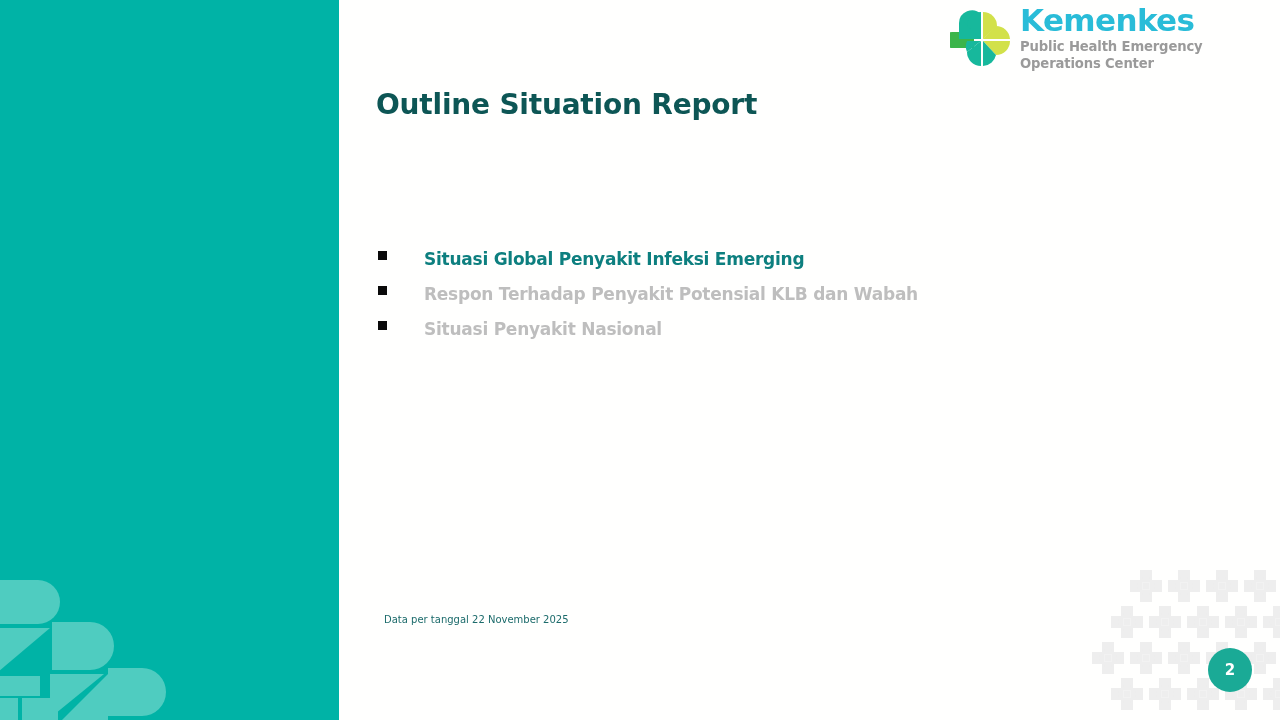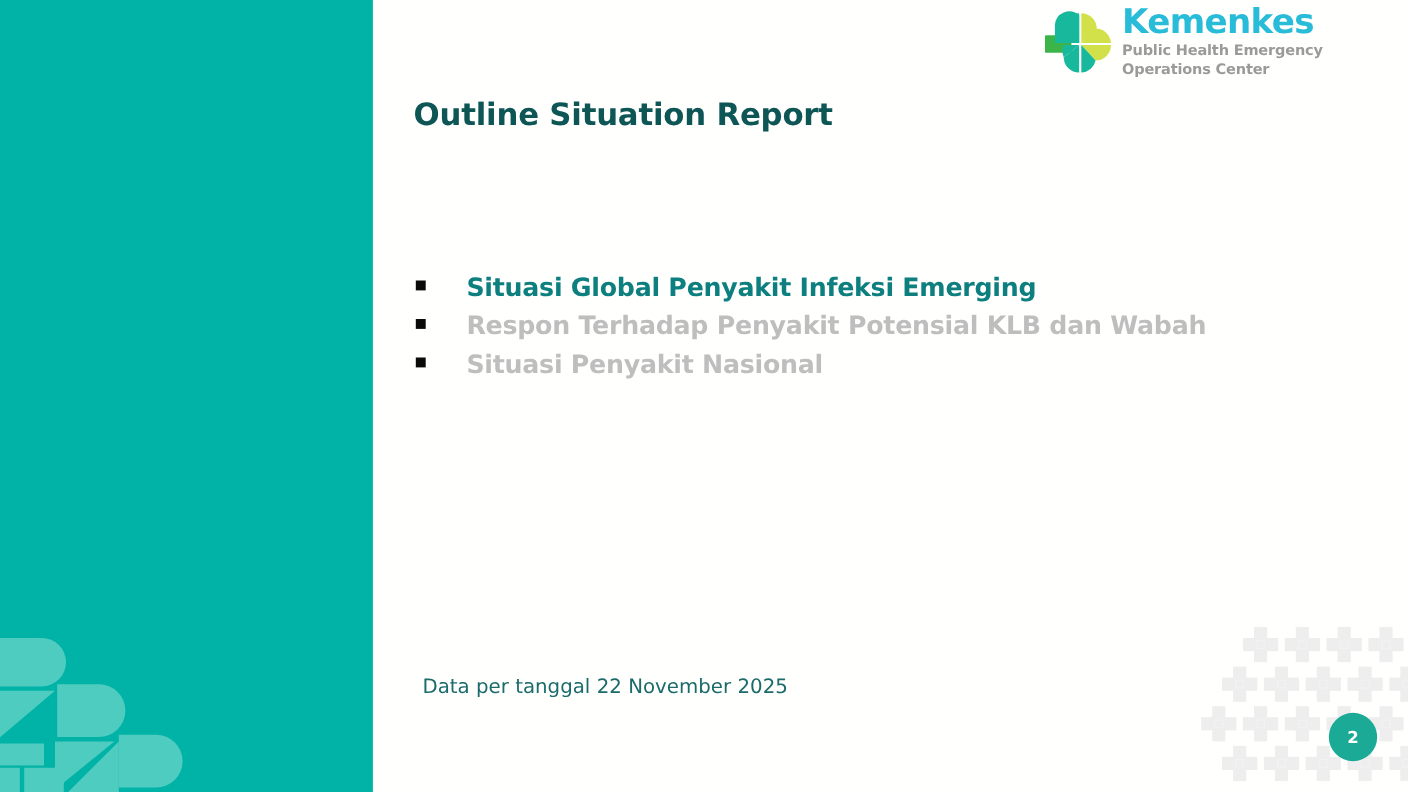--- a/index.html
+++ b/index.html
@@ -99,34 +99,34 @@
   }
   .bullet-marker {
     flex:0 0 auto;
     width:9px; height:9px;
     background:#0a0a0a;
     margin-right:37px;
     position:relative;
     top:-5px;
   }
   .bullet-label {
-    font-size:23px;
+    font-size:17px;
     font-weight:bold;
     letter-spacing:-0.25px;
     line-height:1;
     font-family:"DejaVu Sans", sans-serif;
   }
   .bullet-item.active .bullet-label { color:#0d7f7f; }
   .bullet-item.inactive .bullet-label { color:#bebebe; }
 
   
   .footer-note {
     position:absolute;
     left:384px; top:614px;
-    font-size:18px;
+    font-size:10px;
     color:#1c6b6b;
     font-family:"DejaVu Sans", sans-serif;
     white-space:nowrap;
   }
 
   
   .page-badge {
     position:absolute;
     left:1208px; top:648px;
     width:44px; height:44px;

